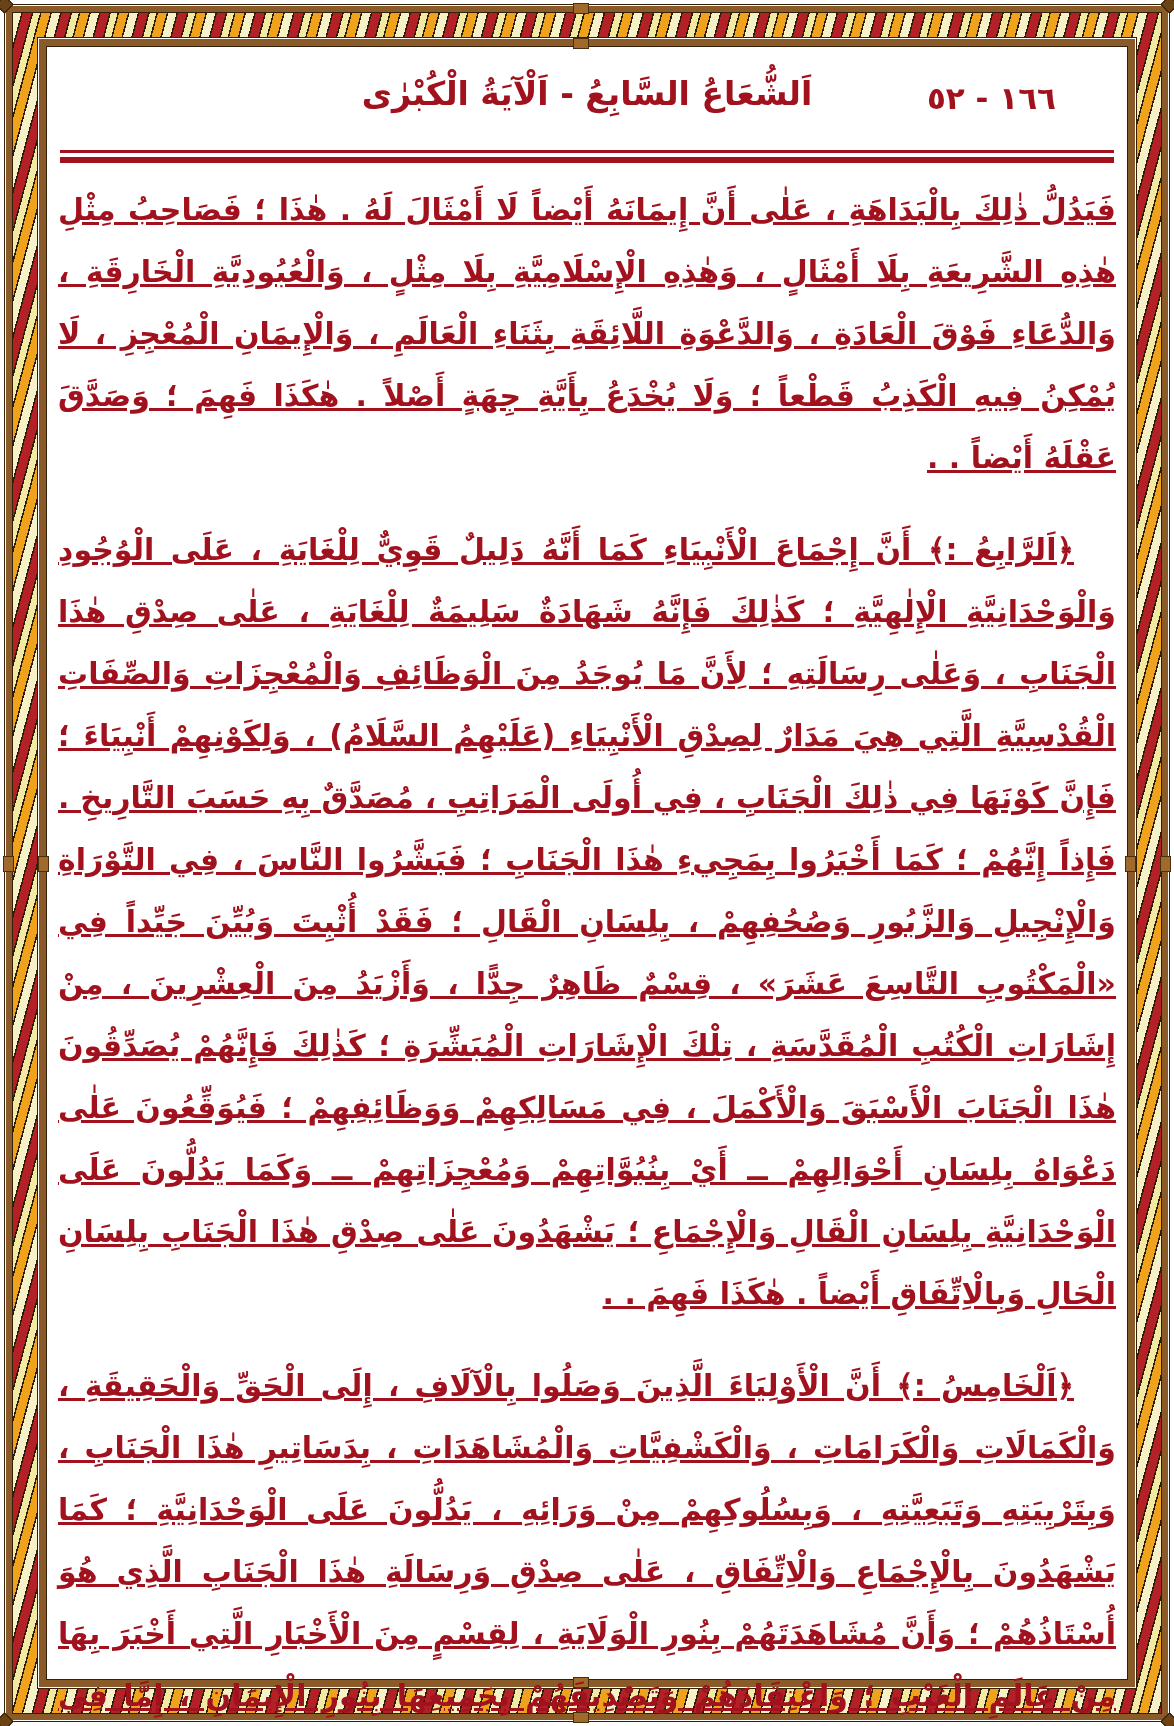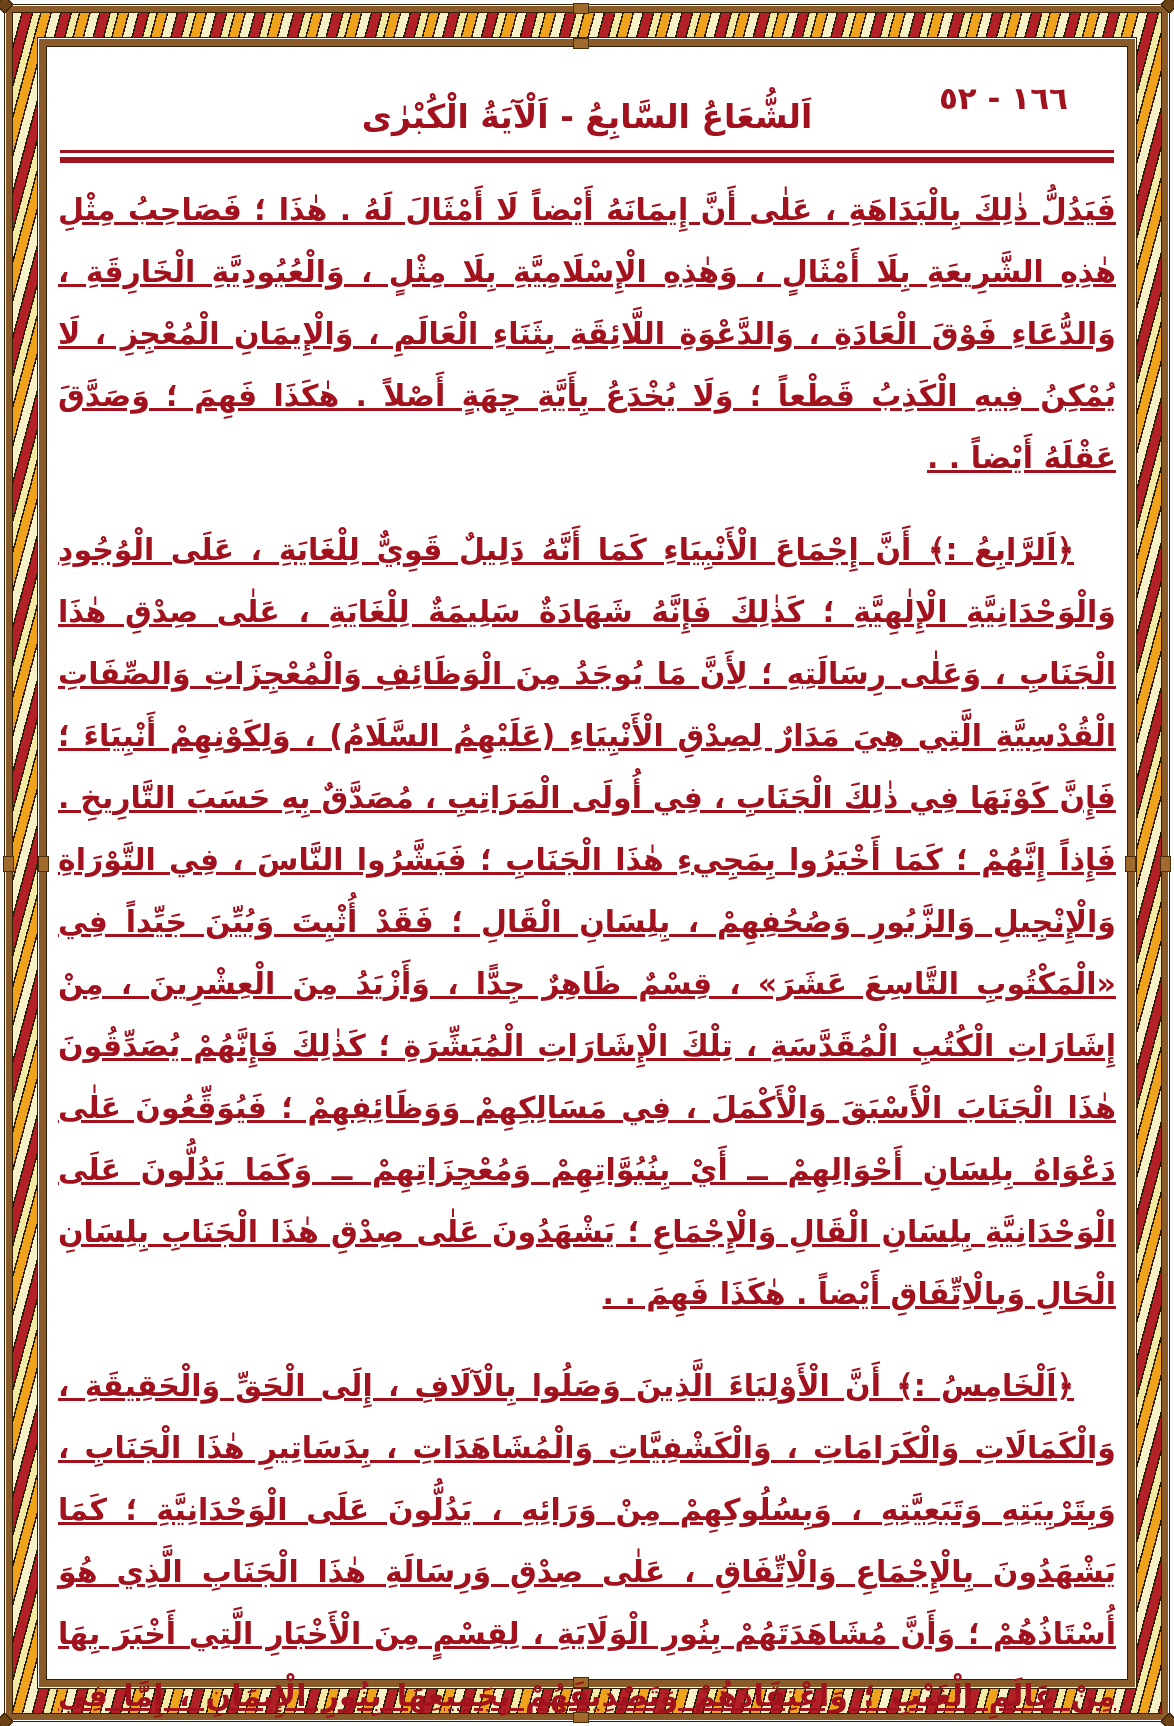--- a/index.html
+++ b/index.html
@@ -63,29 +63,28 @@
     position:absolute;
     left:110px;               
     right:auto;
     top:12px;
     font-size:31px;font-weight:bold;
     letter-spacing:2px;
     white-space:nowrap;
     direction:rtl;
   }
   
-  .page-numbers{left:auto;right:48px;}
+  .page-numbers{left:auto;right:60px;}
   .page-title{
     position:absolute;
     left:0;right:0;
     top:6px;
     text-align:center;
     font-size:33px;font-weight:bold;
     white-space:nowrap;
-    margin-top:23px;
   }
   .rule{
     margin:14px 2px 0 2px;
     height:4px;
     border-top:3px solid #a1121e;
     border-bottom:6px solid #a1121e;
   }
   .body-text{margin-top:16px;}
   .body-text p{
     margin:0 0 30px 0;

